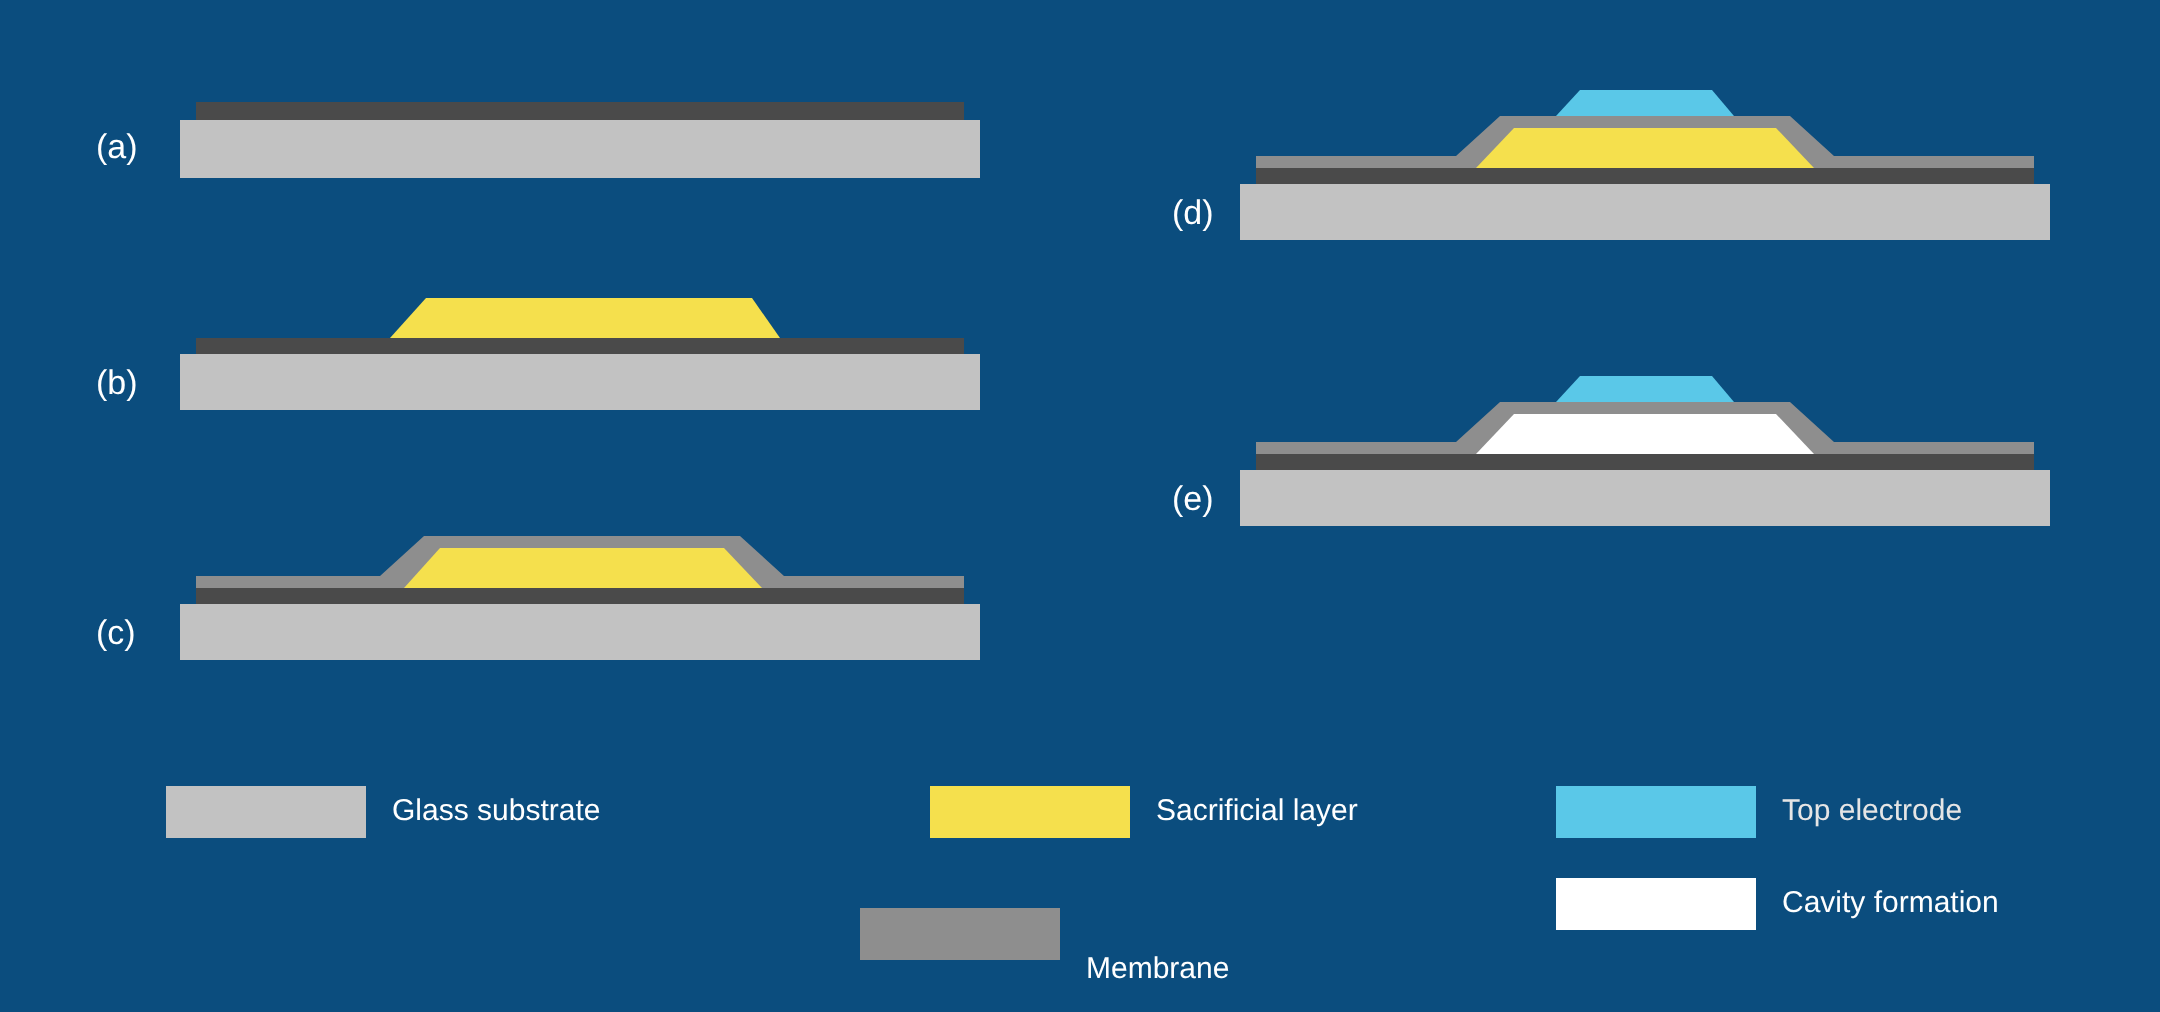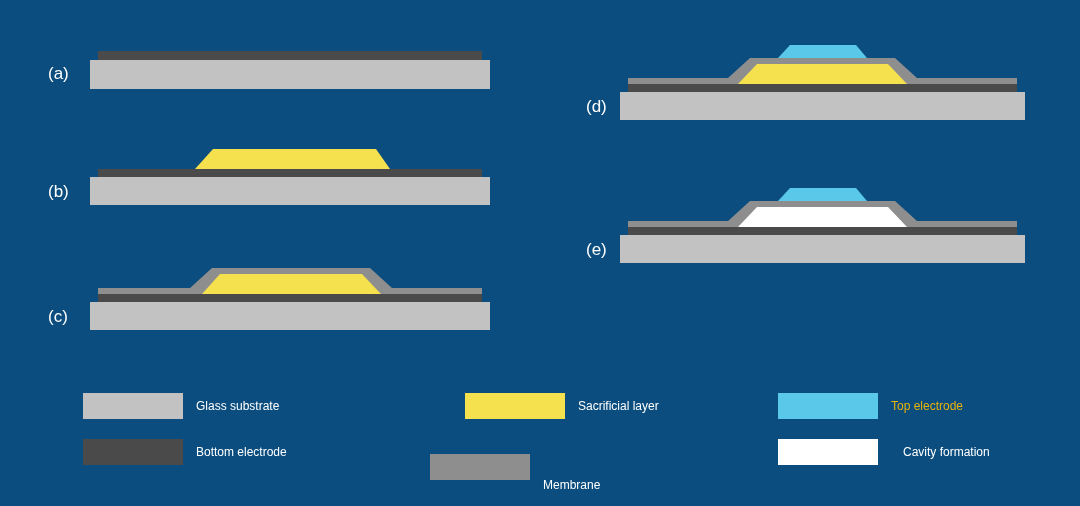--- a/index.html
+++ b/index.html
@@ -29,21 +29,21 @@
     display: flex;
     align-items: center;
     gap: 13px;
   }
   .legend-swatch {
     width: 100px;
     height: 26px;
     flex: 0 0 auto;
   }
   .legend-label {
-    font-size: 12px;
+    font-size: 15px;
     line-height: 20px;
     white-space: nowrap;
   }
 </style>
 </head>
 <body>
 
 <div class="figure" style="background-color: rgb(11, 77, 126);">
 
   <div class="step-label" style="left: 48px; top: 64px; color: rgb(255, 255, 255);">(a)</div>
@@ -88,28 +88,24 @@
   <div class="legend-item" style="left:83px; top:393px;">
     <div class="legend-swatch" style="background-color: rgb(194, 194, 194);"></div>
     <div class="legend-label" style="color: rgb(255, 255, 255);">Glass substrate</div>
   </div>
   <div class="legend-item" style="left:430px; top:393px;padding-left:35px;">
     <div class="legend-swatch" style="background-color: rgb(245, 224, 77);"></div>
     <div class="legend-label" style="color: rgb(255, 255, 255);">Sacrificial layer</div>
   </div>
   <div class="legend-item" style="left:778px; top:393px;">
     <div class="legend-swatch" style="background-color: rgb(90, 200, 232);"></div>
-    <div class="legend-label" style="color: #eab308; text-align: right;">Top electrode</div>
-  </div>
-  <div class="legend-item" style="left:83px; top:439px;">
-    <div class="legend-swatch" style="background-color: rgb(74, 74, 74);"></div>
-    <div class="legend-label" style="color: rgb(255, 255, 255);">Bottom electrode</div>
+    <div class="legend-label" style="color: #e5e5e5; text-align: right;">Top electrode</div>
   </div>
   <div class="legend-item" style="left:430px; top:439px;">
     <div class="legend-swatch" style="background-color: rgb(142, 142, 142);"></div>
     <div class="legend-label" style="color: rgb(255, 255, 255); margin-top: 36px;">Membrane</div>
   </div>
   <div class="legend-item" style="left:778px; top:439px;">
     <div class="legend-swatch" style="background-color: rgb(255, 255, 255);"></div>
-    <div class="legend-label" style="color: rgb(255, 255, 255); margin-left: 12px;">Cavity formation</div>
+    <div class="legend-label" style="color: rgb(255, 255, 255);">Cavity formation</div>
   </div>
 
 </div>
 
 </body></html>

